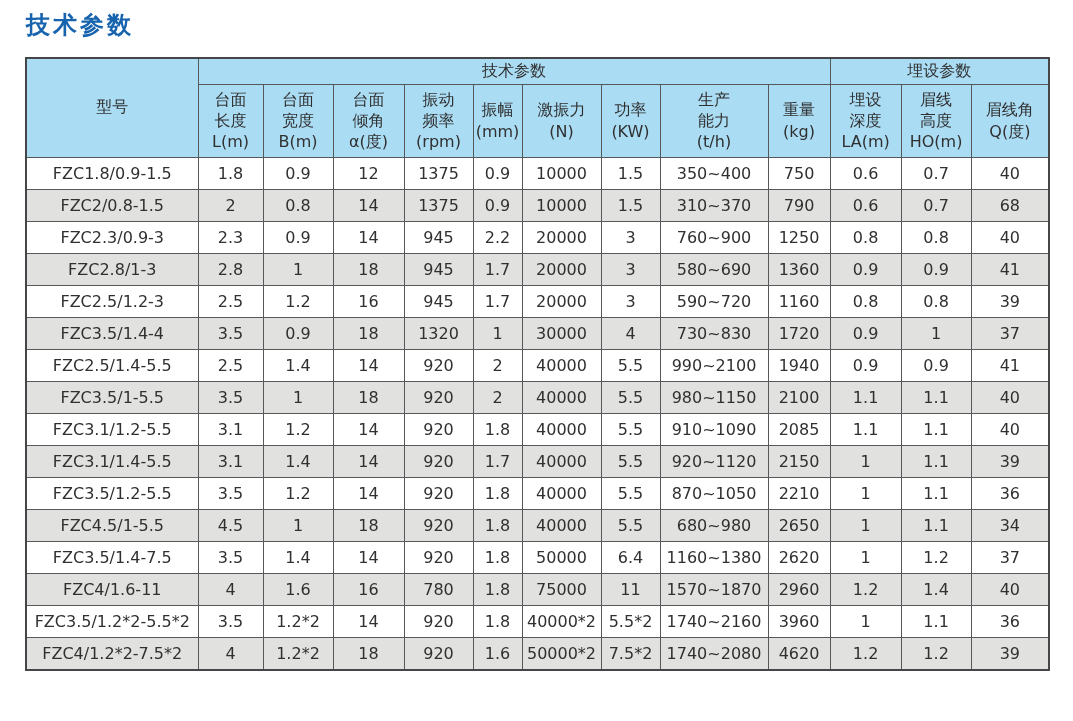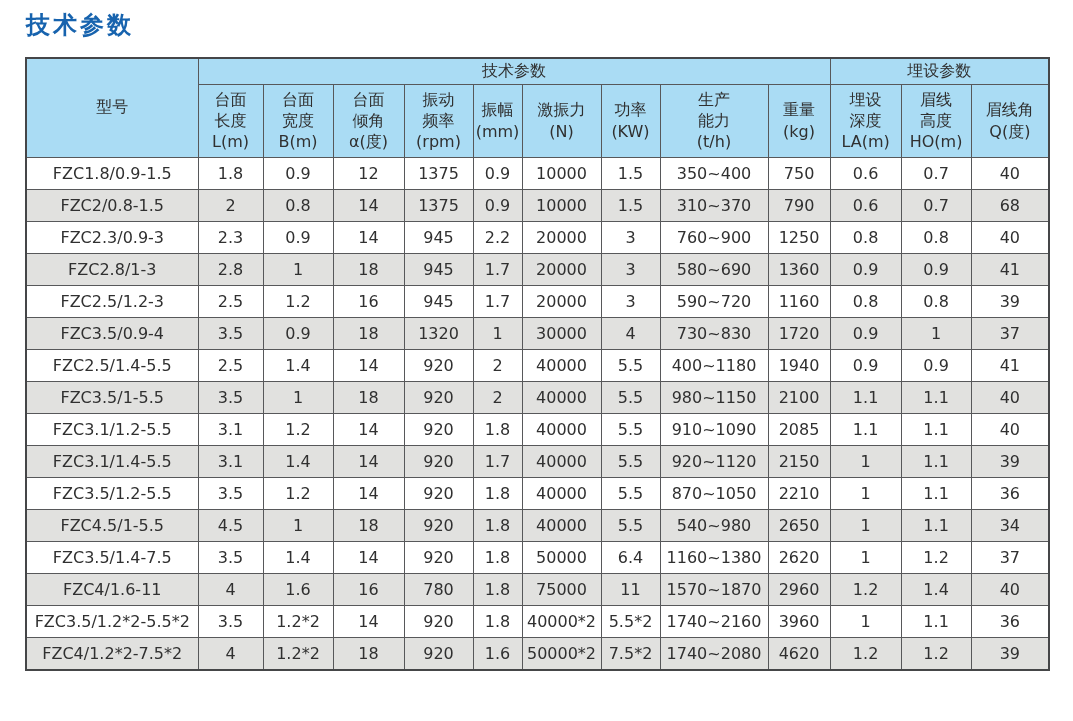--- a/index.html
+++ b/index.html
@@ -154,21 +154,21 @@
         <td>1.7</td>
         <td>20000</td>
         <td>3</td>
         <td>590~720</td>
         <td>1160</td>
         <td>0.8</td>
         <td>0.8</td>
         <td>39</td>
       </tr>
       <tr class="alt">
-        <td>FZC3.5/0.9-4</td>
+        <td>FZC3.5/1.4-4</td>
         <td>3.5</td>
         <td>0.9</td>
         <td>18</td>
         <td>1320</td>
         <td>1</td>
         <td>30000</td>
         <td>4</td>
         <td>730~830</td>
         <td>1720</td>
         <td>0.9</td>
@@ -177,21 +177,21 @@
       </tr>
       <tr>
         <td>FZC2.5/1.4-5.5</td>
         <td>2.5</td>
         <td>1.4</td>
         <td>14</td>
         <td>920</td>
         <td>2</td>
         <td>40000</td>
         <td>5.5</td>
-        <td>400~1180</td>
+        <td>990~2100</td>
         <td>1940</td>
         <td>0.9</td>
         <td>0.9</td>
         <td>41</td>
       </tr>
       <tr class="alt">
         <td>FZC3.5/1-5.5</td>
         <td>3.5</td>
         <td>1</td>
         <td>18</td>
@@ -252,21 +252,21 @@
       </tr>
       <tr class="alt">
         <td>FZC4.5/1-5.5</td>
         <td>4.5</td>
         <td>1</td>
         <td>18</td>
         <td>920</td>
         <td>1.8</td>
         <td>40000</td>
         <td>5.5</td>
-        <td>540~980</td>
+        <td>680~980</td>
         <td>2650</td>
         <td>1</td>
         <td>1.1</td>
         <td>34</td>
       </tr>
       <tr>
         <td>FZC3.5/1.4-7.5</td>
         <td>3.5</td>
         <td>1.4</td>
         <td>14</td>

